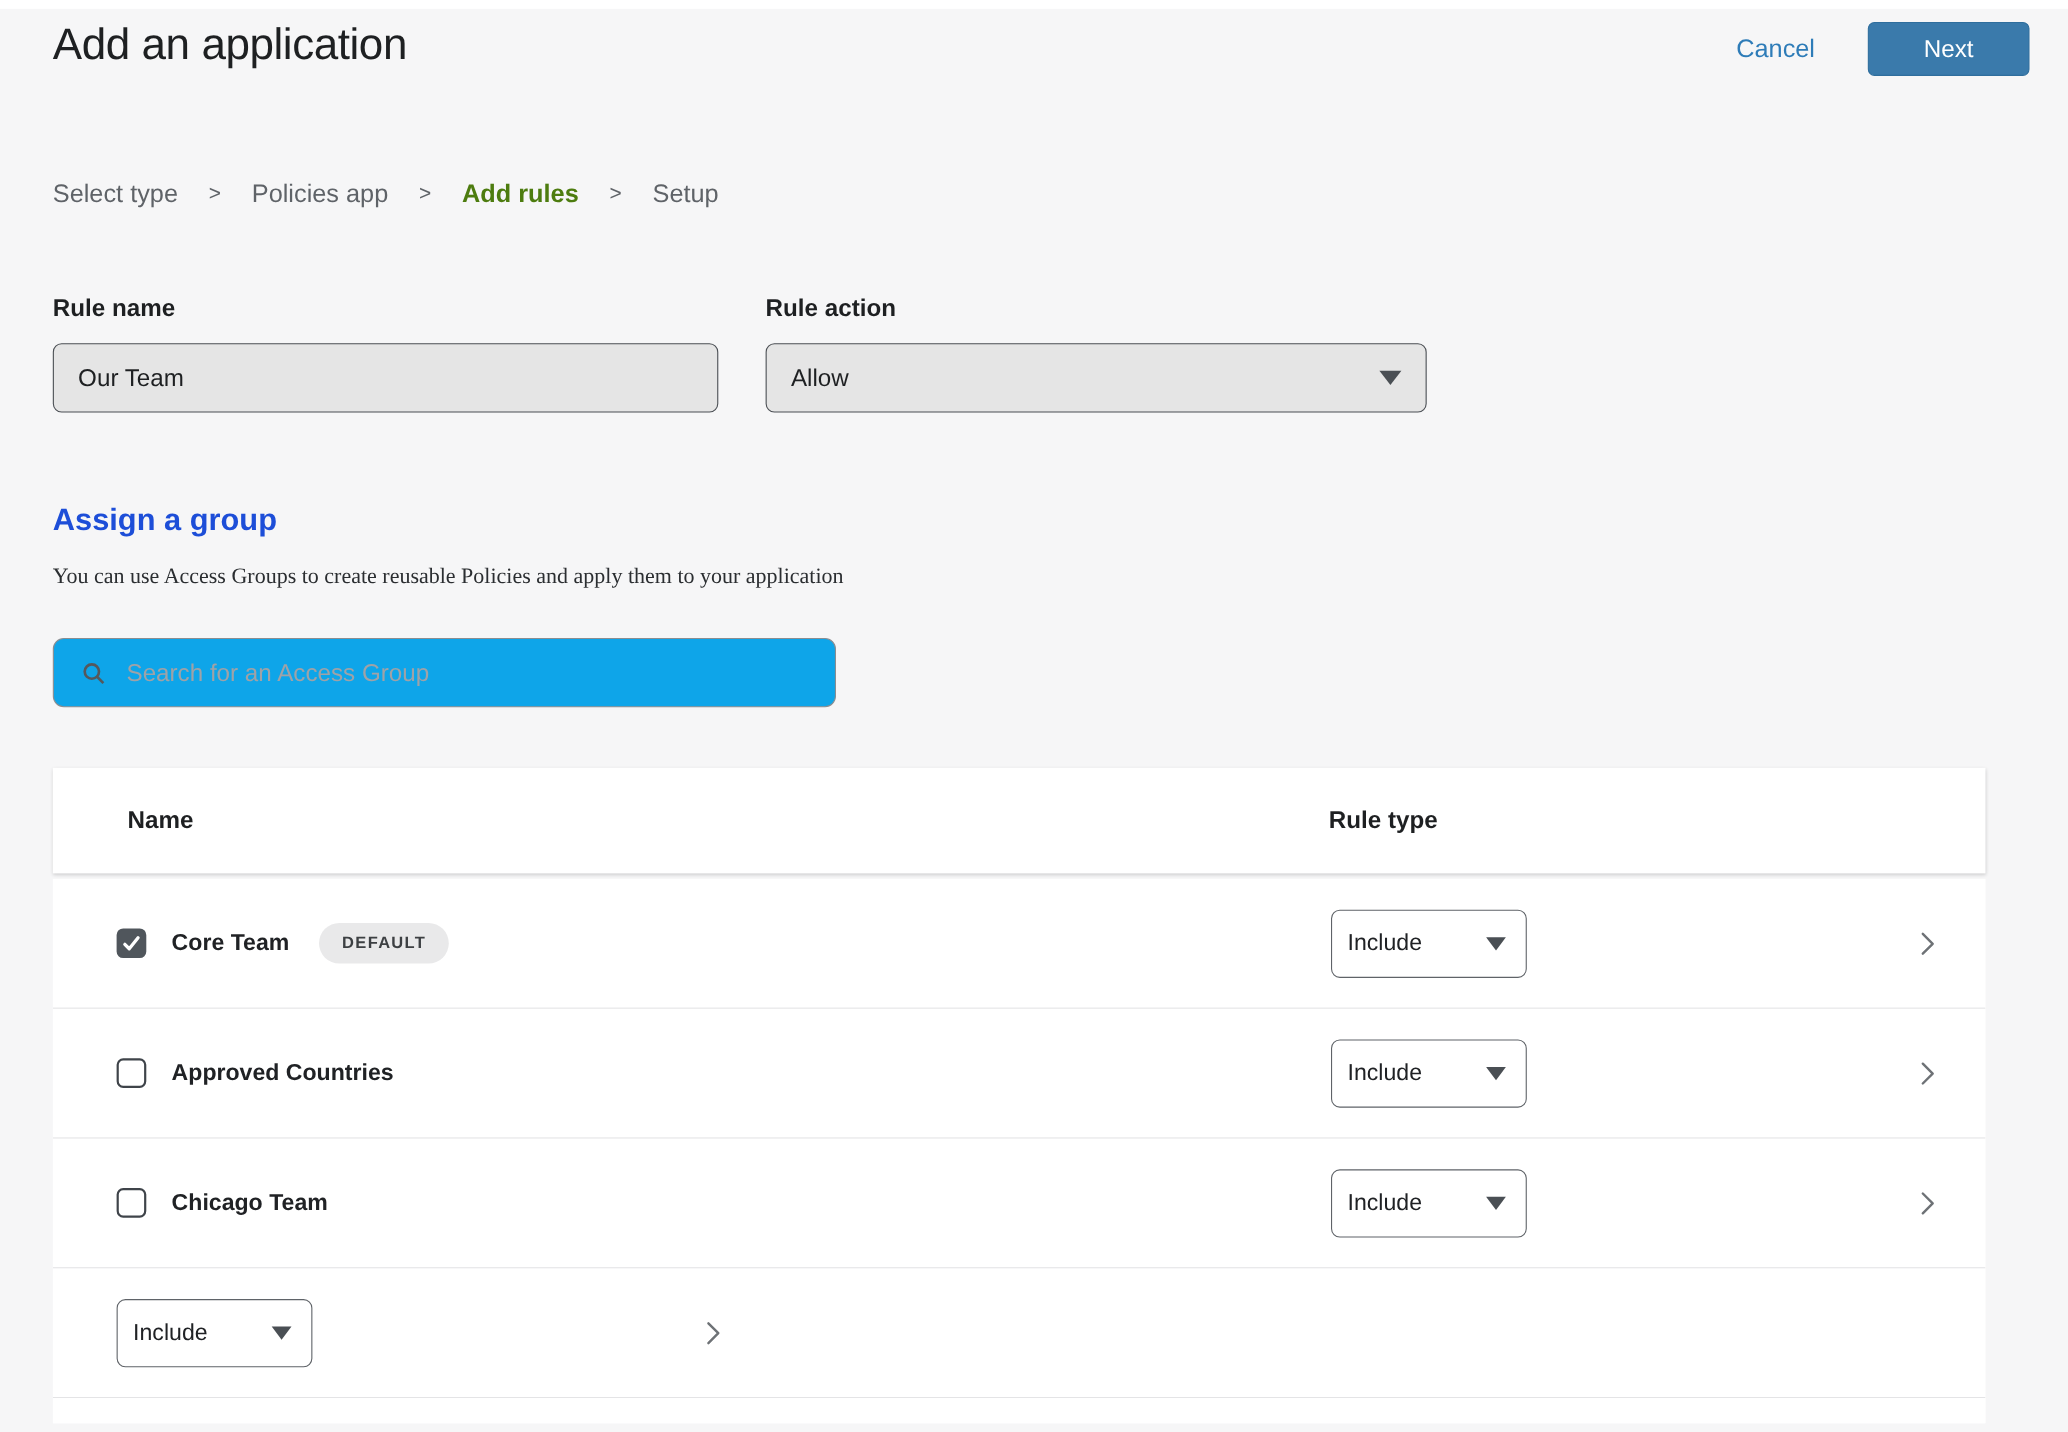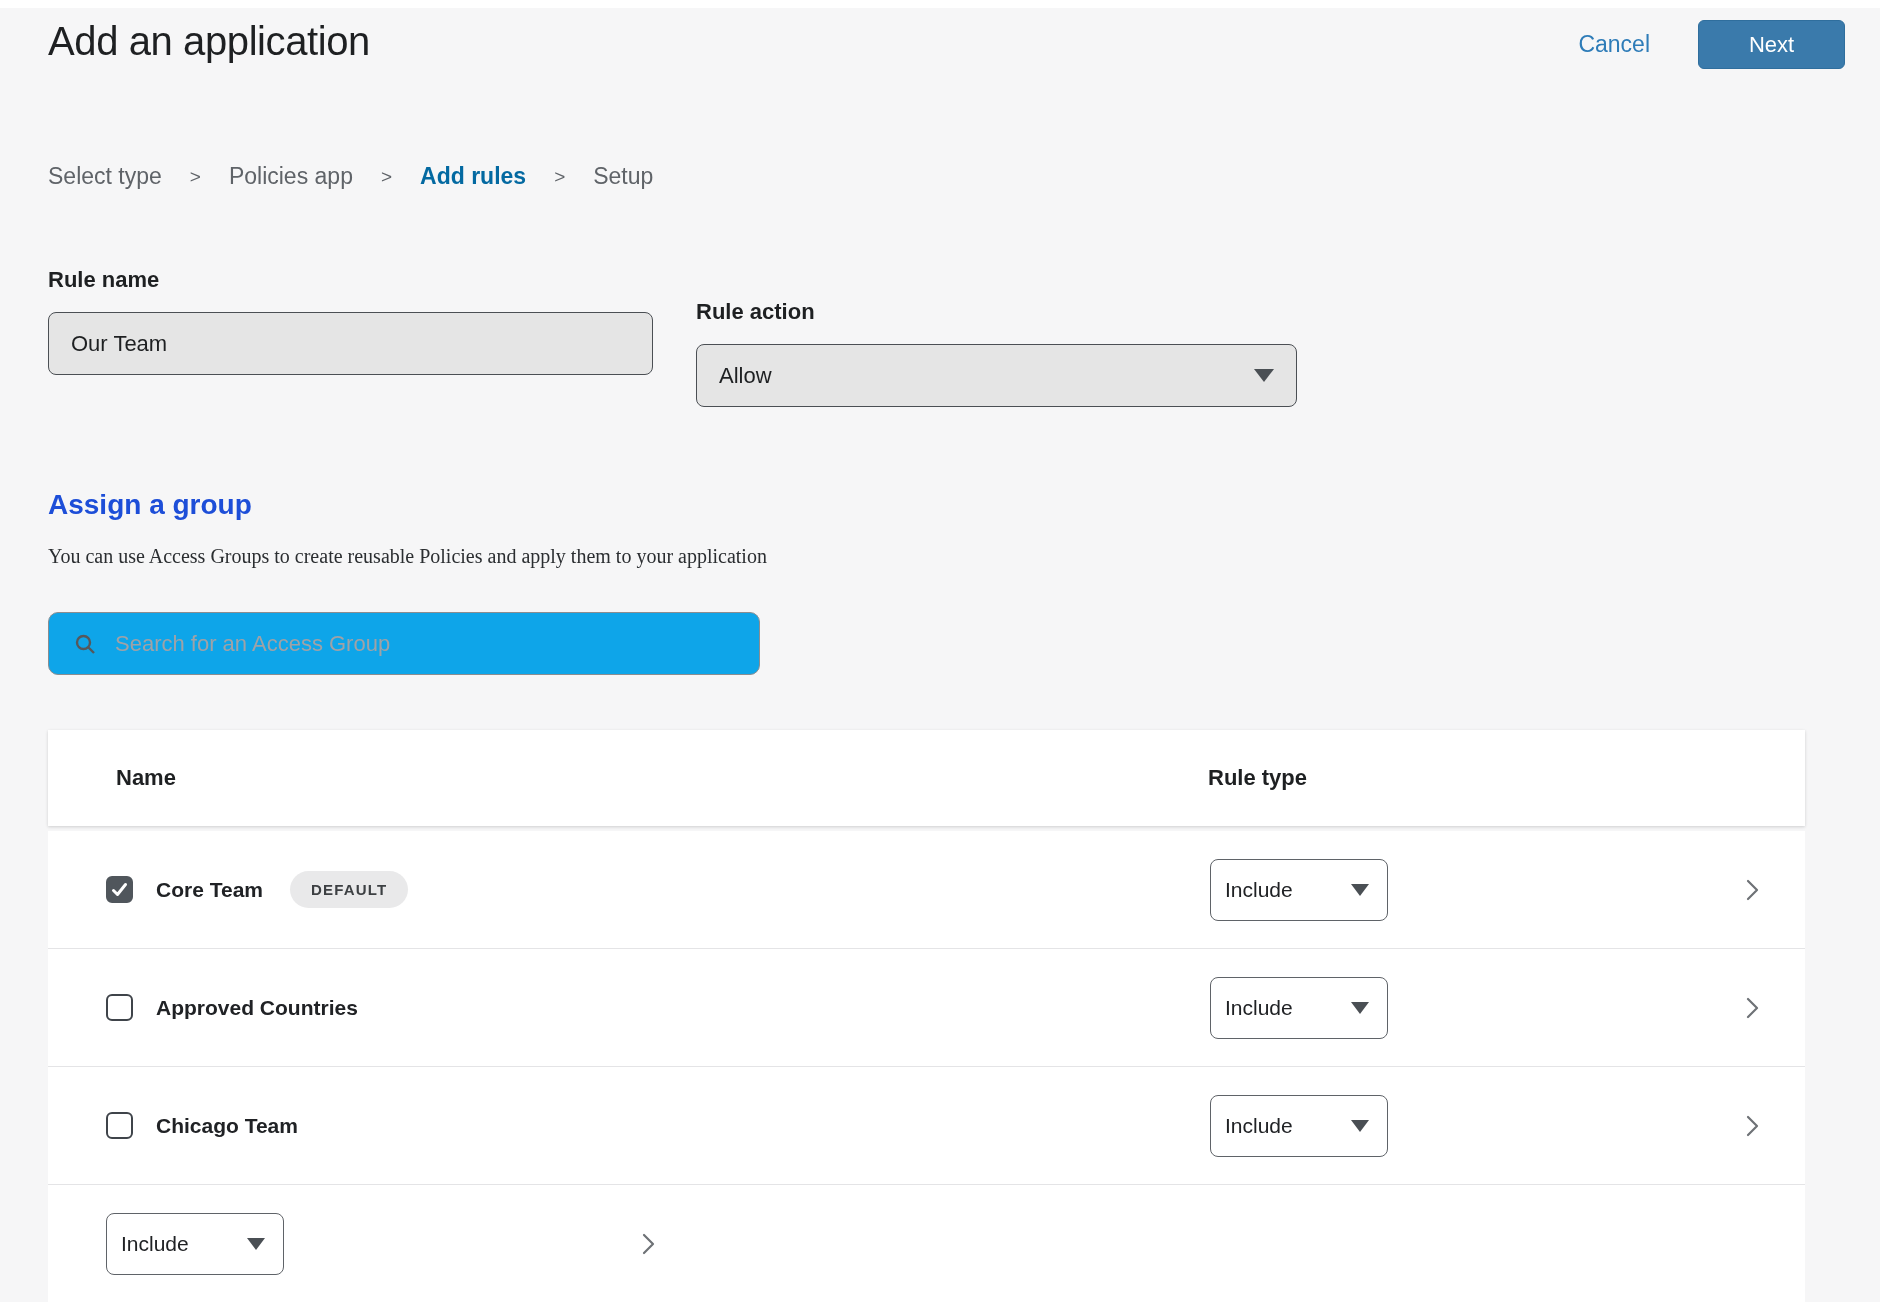--- a/index.html
+++ b/index.html
@@ -25,32 +25,32 @@
   .cancel-link{color:var(--link-blue);font-size:23px;cursor:pointer;}
   .next-button{
     width:147px;height:49px;background:var(--btn-blue);border:1px solid var(--btn-blue-border);
     border-radius:6px;color:#fff;font-size:22px;display:flex;align-items:center;justify-content:center;
     cursor:pointer;font-family:inherit;
   }
 
   
   .breadcrumb{display:flex;align-items:center;gap:28px;margin-top:94px;font-size:23px;color:var(--text-gray);}
   .crumb{color:var(--text-gray);cursor:pointer;}
-  .crumb.active{color:#0369a1;font-weight:700;cursor:default;}
+  .crumb.active{color:#4d7c0f;font-weight:700;cursor:default;}
   .crumb-sep{font-size:19px;color:var(--text-gray);}
 
   
   .fields{display:flex;gap:43px;margin-top:76px;}
   .field-label{font-size:22px;font-weight:700;color:var(--text-dark);line-height:28px;}
   .control{
     margin-top:18px;height:63px;background:#e5e5e5;border:1px solid var(--input-border);
     border-radius:8px;display:flex;align-items:center;padding:0 22px;font-size:22px;color:var(--text-dark);
   }
   .field-rule-name{width:605px;}
-  .field-rule-action{width:601px;margin-top:32px;}
+  .field-rule-action{width:601px;}
   .select-control{justify-content:space-between;cursor:pointer;}
   .text-input{width:100%;border:none;outline:none;font-size:22px;font-family:inherit;color:var(--text-dark);background:transparent;padding:0;}
   .tri-down{width:0;height:0;border-left:10px solid transparent;border-right:10px solid transparent;border-top:13px solid var(--tri);}
 
   
   .section-heading{margin-top:82px;font-size:28px;font-weight:700;color:#1d4ed8;}
   .section-desc{margin-top:24px;font-size:20px;color:#2b2e31;font-family:Liberation Serif, serif;}
   .search-box{
     margin-top:44px;width:712px;height:63px;background:#0ea5e9;border:1px solid var(--search-border);
     border-radius:10px;display:flex;align-items:center;padding:0 12px 0 24px;gap:16px;

